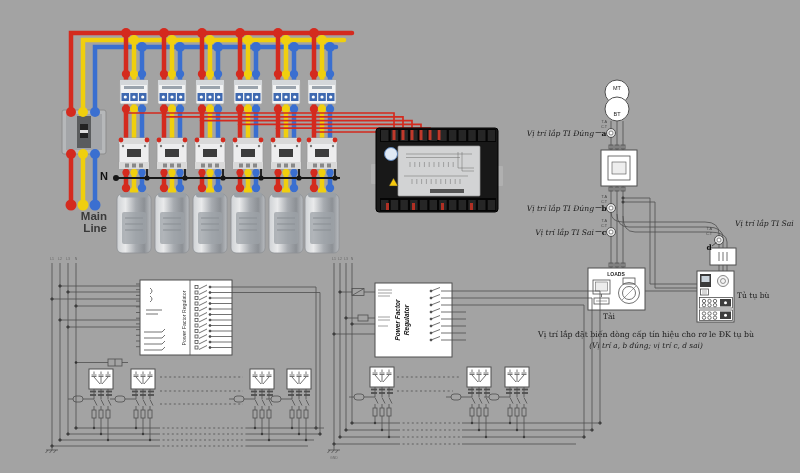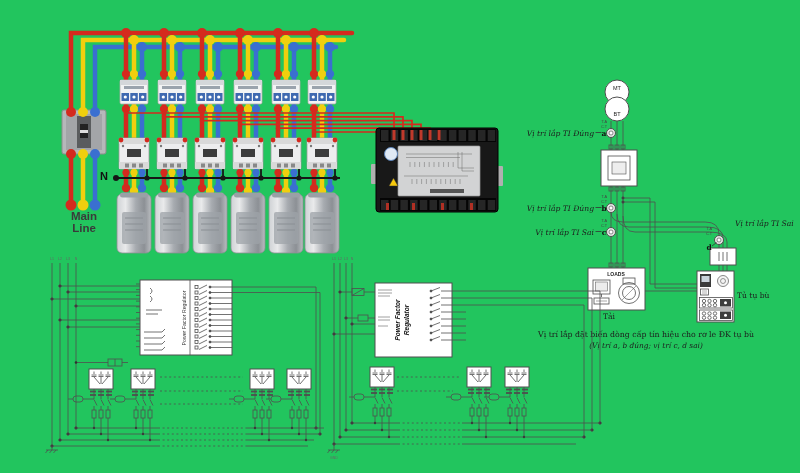--- a/index.html
+++ b/index.html
@@ -1,16 +1,16 @@
 <!DOCTYPE html>
 <html><head>
 <meta charset="utf-8">
 <style>
   html,body{margin:0;padding:0;background:#fff;}
-  .canvas{position:relative;width:800px;height:473px;background:#22c55e;overflow:hidden;
+  .canvas{position:relative;width:800px;height:473px;background:#a3a3a3;overflow:hidden;
           font-family:"Liberation Sans",sans-serif;}
   .canvas svg{position:absolute;left:0;top:0;}
   
   .wR{stroke:#d42a1e;stroke-width:4.5;fill:none;stroke-linecap:round}
   .wY{stroke:#f0cf0e;stroke-width:4.5;fill:none;stroke-linecap:round}
   .wB{stroke:#3a6fd0;stroke-width:4.5;fill:none;stroke-linecap:round}
   .dR{fill:#d42a1e}.dY{fill:#f0cf0e}.dB{fill:#3a6fd0}
   .ctrlw{stroke:#d42a1e;stroke-width:1.7;fill:none}
   
   .sl{stroke:#4f4f4f;stroke-width:0.8;fill:none}
@@ -22,21 +22,21 @@
   .tser{font:italic 7.6px "DejaVu Serif","Liberation Serif",serif;fill:#1d1d1d}
   .tpt{font:bold 7.5px "DejaVu Serif","Liberation Serif",serif;fill:#111}
   .ttag{font:3.8px "Liberation Sans",sans-serif;fill:#444}
   .tcap1{font:7.8px "DejaVu Serif","Liberation Serif",serif;fill:#1d1d1d}
   .tcap2{font:italic 7.4px "DejaVu Serif","Liberation Serif",serif;fill:#1d1d1d}
   .tsm{font:5.5px "Liberation Sans",sans-serif;fill:#222}
   .tb5{font:bold 5px "Liberation Sans",sans-serif;fill:#222}
   .treg{font:5.2px "Liberation Sans",sans-serif;fill:#333}
   .tregm{font:italic bold 6.5px "Liberation Sans",sans-serif;fill:#111}
   .tbus{font:3.5px "Liberation Sans",sans-serif;fill:#666}
-  .main-line{position:absolute;left:61px;top:210px;width:46px;text-align:center;
+  .main-line{position:absolute;left:61px;top:210px;width:46px;text-align:right;
              font-weight:bold;font-size:11.5px;line-height:1.08;color:#3a3a3a;}
   .n-label{position:absolute;left:100px;top:170px;font-weight:bold;font-size:11px;color:#111;}
 </style>
 </head>
 <body>
 
 <div class="canvas">
 <svg width="800" height="473" viewBox="0 0 800 473">
   <defs>
     <linearGradient id="capGrad" x1="0" y1="0" x2="1" y2="0">

